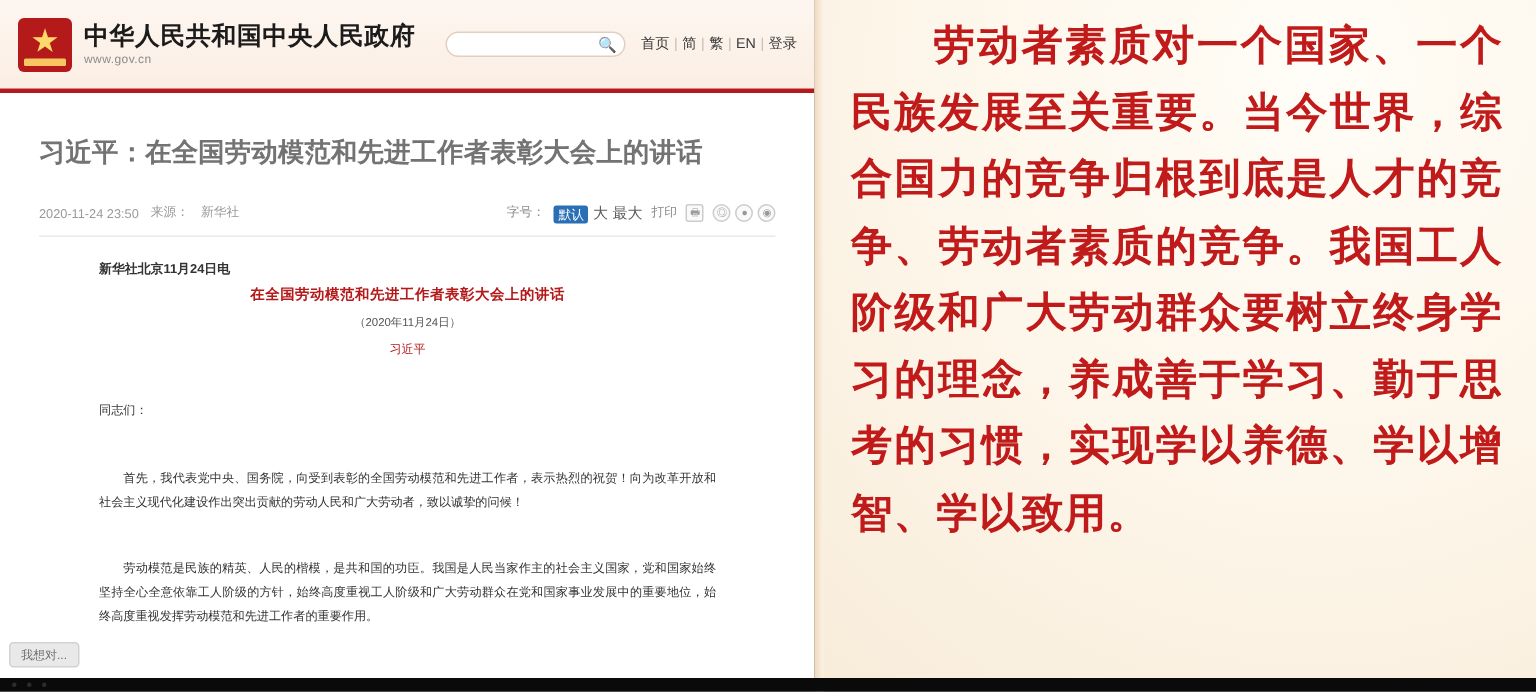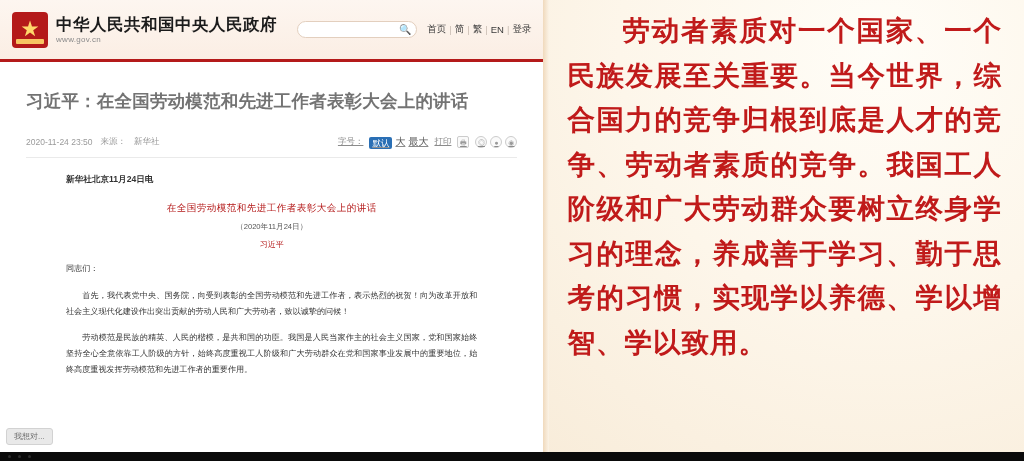--- a/index.html
+++ b/index.html
@@ -126,21 +126,20 @@
     color: #9a9a9a;
   }
   .meta-left { display: flex; gap: 8px; align-items: center; }
   .meta-right {
     margin-left: auto;
     display: flex;
     align-items: center;
     gap: 6px;
     font-size: 8.5px;
     color: #8b8b8b;
-    text-decoration: underline;
   }
   .fontsize-group { display: flex; align-items: flex-end; gap: 3px; }
   .fs-cur {
     background: #2a6fb5;
     color: #fff;
     border-radius: 2px;
     padding: 0 3px;
     font-size: 8.5px;
     line-height: 12px;
     display: inline-block;
@@ -160,42 +159,42 @@
   .rnd-ico { border-radius: 50%; }
   .share-set { display: flex; gap: 3px; }
   .body-wrap { padding: 0 40px; }
   .dateline {
     margin-top: 16px;
     font-size: 8.6px;
     color: #333;
     font-weight: bold;
   }
   .doc-title {
-    margin-top: 16px;
+    margin-top: 4px;
     text-align: center;
     color: #b41a1a;
-    font-weight: normal;
+    font-weight: bold;
     font-size: 9.6px;
     letter-spacing: .4px;
   }
   .doc-date {
     margin-top: 7px;
     text-align: center;
     color: #555;
     font-size: 7.6px;
   }
   .doc-signature {
     margin-top: 7px;
     text-align: center;
     color: #b41a1a;
     font-size: 8px;
     font-family: Liberation Serif, serif;
   }
   .para {
-    margin-top: 11px;
+    margin-top: 29px;
     font-size: 8.1px;
     line-height: 1.95;
     color: #333;
     text-align: justify;
     font-family: Liberation Mono, monospace;
   }
   .para.indent { text-indent: 2em; }
 
   
   .chip {

